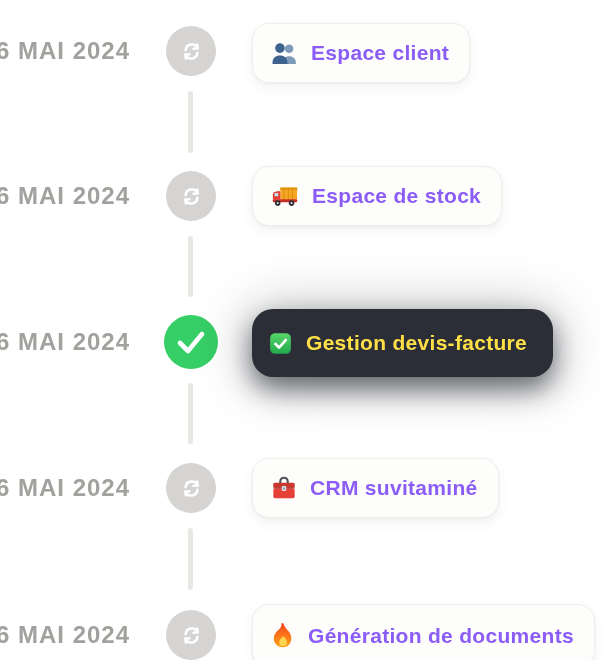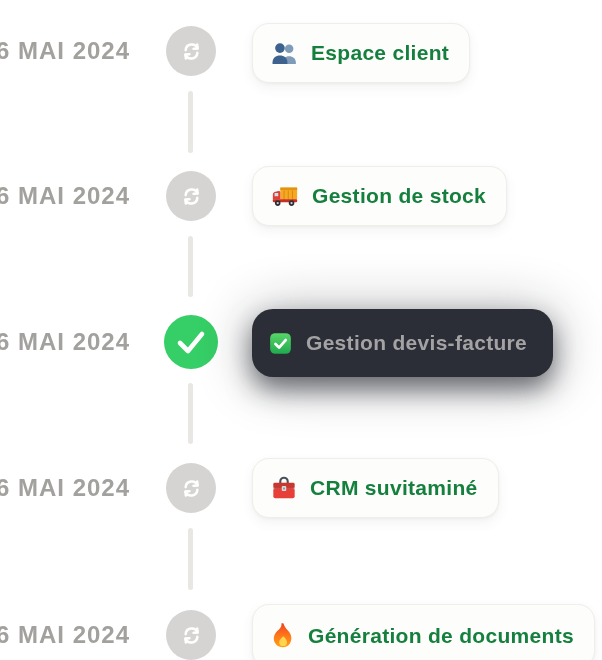--- a/index.html
+++ b/index.html
@@ -31,28 +31,28 @@
   
   .card{
     position:absolute;left:252px;height:60px;
     display:inline-flex;align-items:center;gap:13px;
     padding:0 20px 0 18px;box-sizing:border-box;
     background:#fdfdfc;border:1px solid #f0eeea;border-radius:17px;
     box-shadow:0 5px 12px rgba(90,85,80,.07),0 1px 3px rgba(90,85,80,.05);
     white-space:nowrap;cursor:pointer;
   }
   .card .label{
-    font-size:21px;font-weight:700;letter-spacing:.3px;color:#15803d;
+    font-size:21px;font-weight:700;letter-spacing:.3px;color:#8b5cf6;
   }
   .card.dark{
     height:68px;background:#2b2d37;border:none;border-radius:21px;
     padding:0 26px 0 17px;gap:14px;
     box-shadow:0 12px 26px rgba(23,25,33,.58),0 3px 55px rgba(23,25,33,.32);
   }
-  .card.dark .label{color:#a3a3a3;letter-spacing:.3px;}
+  .card.dark .label{color:#fde047;letter-spacing:.3px;}
   .icon{display:flex;align-items:center;justify-content:center;}
 </style>
 </head>
 <body>
 
 <div class="stage">
 
   <div class="date" style="top:35px">6 MAI 2024</div>
   <div class="date" style="top:180px">6 MAI 2024</div>
   <div class="date" style="top:326px">6 MAI 2024</div>
@@ -132,21 +132,21 @@
         <path d="M14 6 v10 M18.5 6 v10 M23 6 v10" stroke="#d88a12" stroke-width="1.1"></path>
         <rect x="2" y="15.5" width="26" height="3.2" rx="1" fill="#c62f26"></rect>
         <path d="M2 16 V10.2 c0-1.1.7-2.1 1.8-2.5 L8 6.6 c1-.3 2 .4 2 1.5 V16 z" fill="#e23e34"></path>
         <rect x="3.8" y="8.8" width="4" height="3.4" rx="0.6" fill="#bfe3f2"></rect>
         <circle cx="7.2" cy="19.6" r="3" fill="#2e2e33"></circle>
           <circle cx="7.2" cy="19.6" r="1.2" fill="#cfd2d6"></circle>
         <circle cx="22" cy="19.6" r="3" fill="#2e2e33"></circle>
           <circle cx="22" cy="19.6" r="1.2" fill="#cfd2d6"></circle>
       </svg>
     </span>
-    <span class="label">Gestion de stock</span>
+    <span class="label">Espace de stock</span>
   </div>
 
   <div class="card dark" style="top:293px">
     <span class="icon">
       <svg width="23" height="23" viewBox="0 0 24 24">
         <defs>
           <linearGradient id="gchk" x1="0" y1="0" x2="0" y2="1">
             <stop offset="0" stop-color="#58d668"></stop>
               <stop offset="1" stop-color="#21a94e"></stop>
           </linearGradient>

